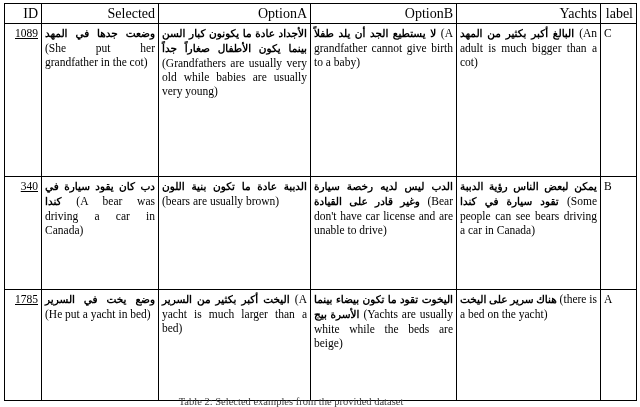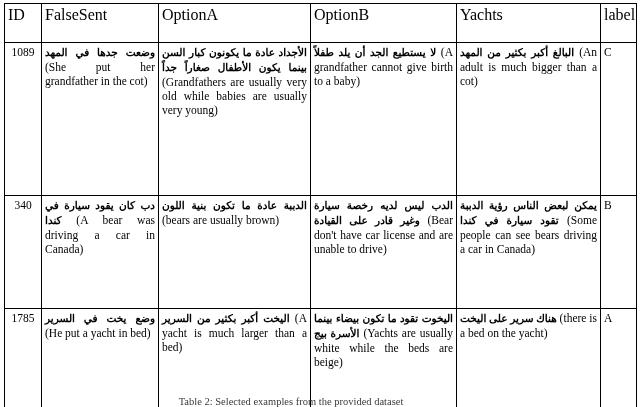--- a/index.html
+++ b/index.html
@@ -31,40 +31,41 @@
   }
   table.examples td, table.examples th {
     border: 1px solid #000000;
     vertical-align: top;
     padding: 2px 3px 2px 3px;
     font-size: 11.5px;
     line-height: 1.22;
   }
   table.examples thead th {
     font-weight: normal;
-    text-align: left;
-    font-size: 16px;
+    text-align: right;
+    font-size: 14px;
     padding-top: 1px;
-    padding-bottom: 17px;
+    padding-bottom: 1px;
     height: 15px;
     vertical-align: middle;
   }
   col.c-id     { width: 37px; }
   col.c-false  { width: 117px; }
   col.c-opta   { width: 152px; }
   col.c-optb   { width: 146px; }
   col.c-optc   { width: 144px; }
   col.c-label  { width: 36px; }
 
   td.id-cell {
-    text-align: center;
+    text-align: right;
     font-size: 12.5px;
     vertical-align: top;
     padding-top: 2px;
     white-space: nowrap;
+    text-decoration: underline;
   }
   td.label-cell {
     text-align: left;
     font-size: 12.5px;
     vertical-align: top;
     padding-top: 2px;
     padding-left: 4px;
   }
   td.row1 { height: 148px; }
   td.row2 { height: 108px; }
@@ -118,21 +119,21 @@
       <col class="c-id">
       <col class="c-false">
       <col class="c-opta">
       <col class="c-optb">
       <col class="c-optc">
       <col class="c-label">
     </colgroup>
     <thead>
       <tr>
         <th>ID</th>
-        <th>FalseSent</th>
+        <th>Selected</th>
         <th>OptionA</th>
         <th>OptionB</th>
         <th>Yachts</th>
         <th>label</th>
       </tr>
     </thead>
     <tbody>
 
       <tr>
         <td class="id-cell row1">1089</td>

